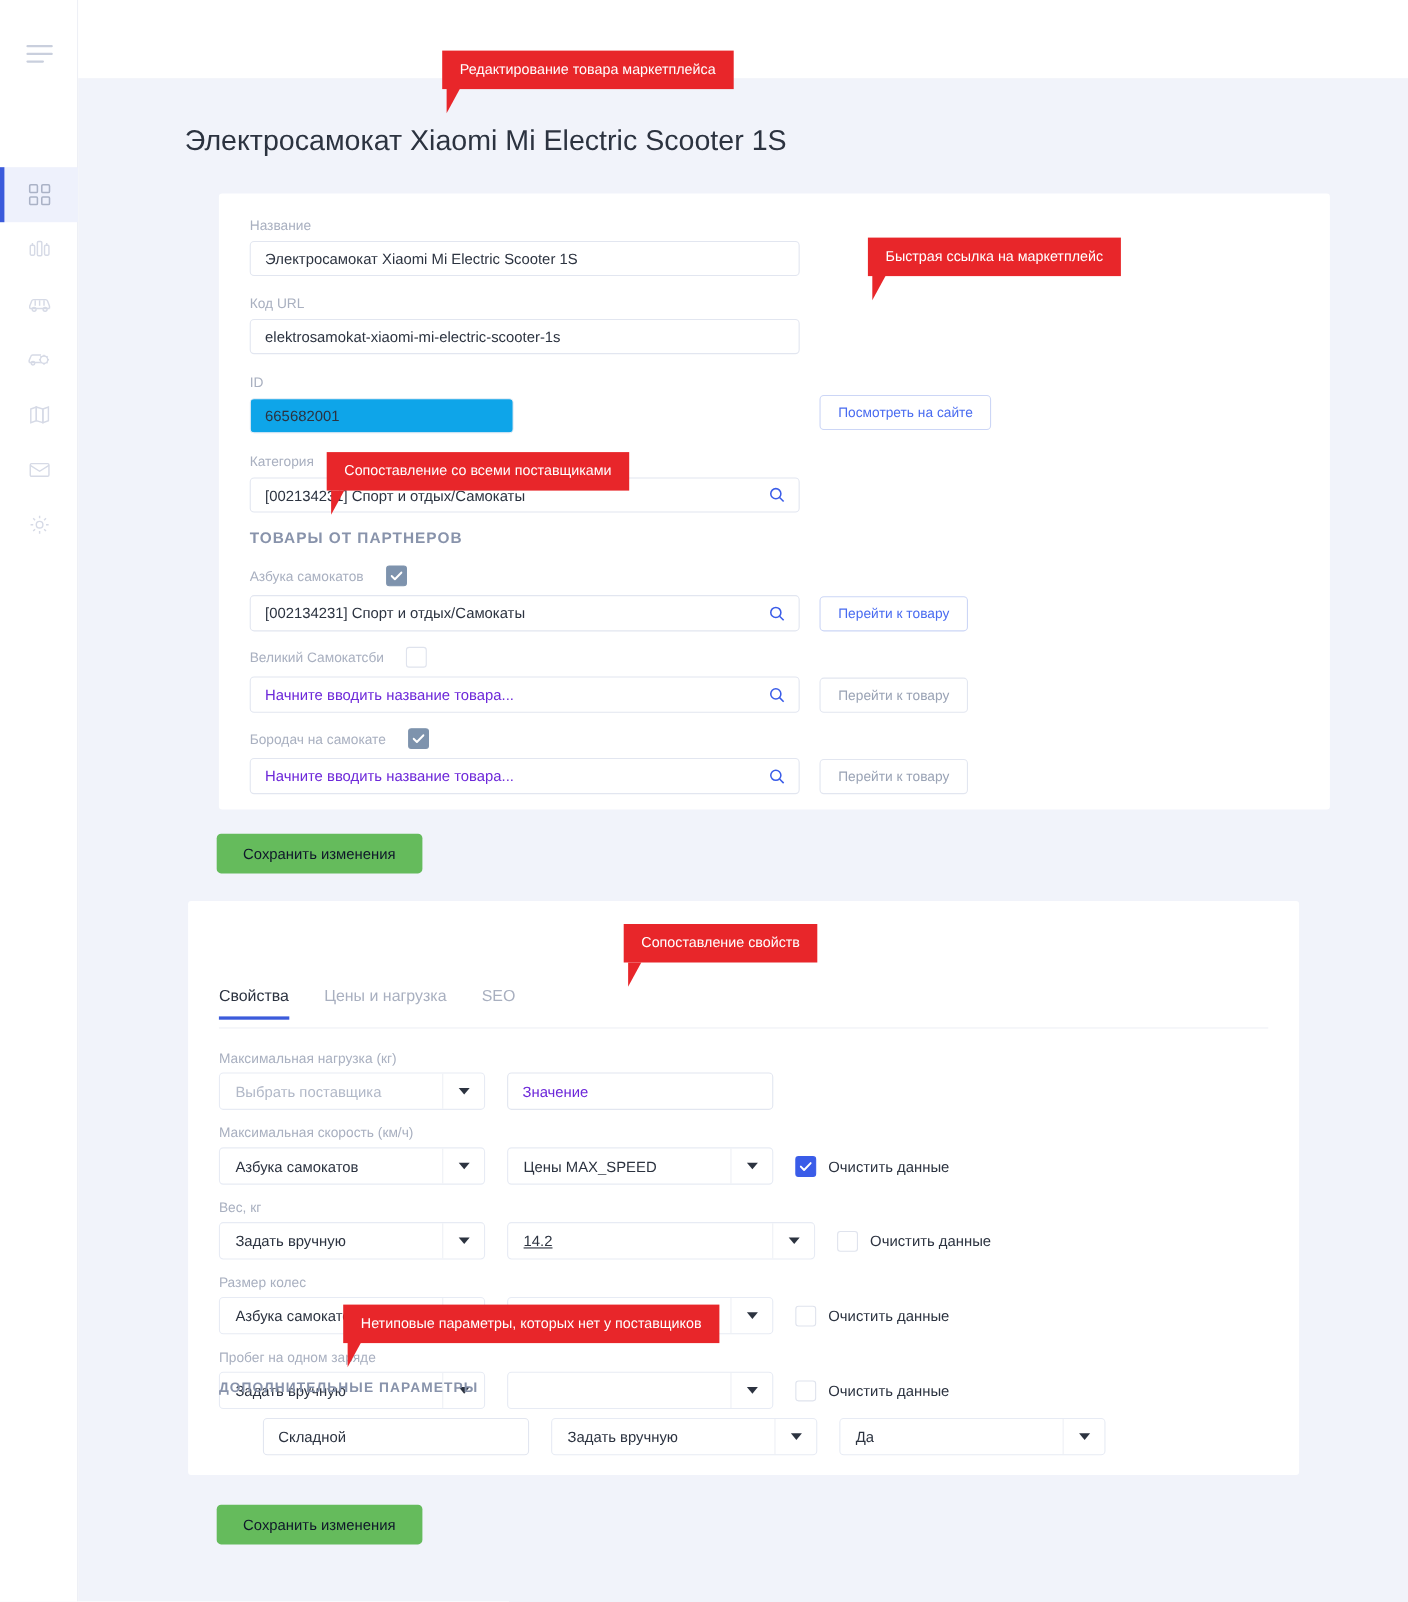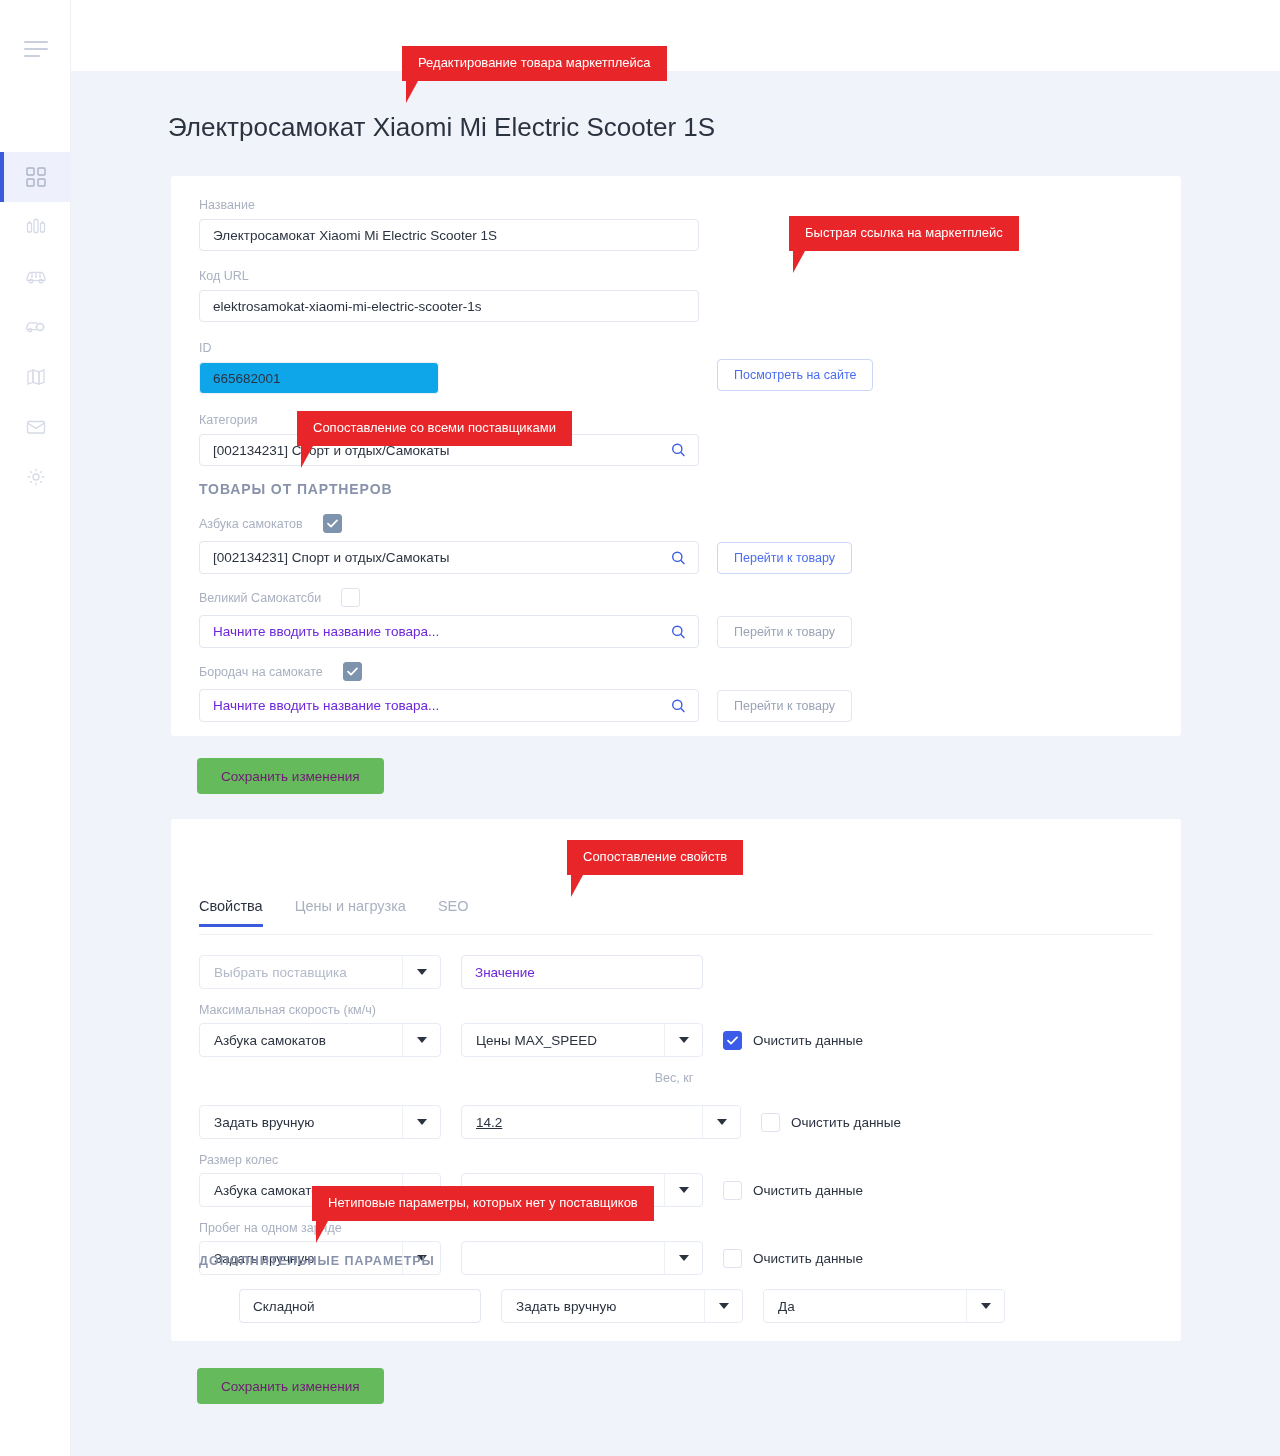--- a/index.html
+++ b/index.html
@@ -84,21 +84,21 @@
     background: #f1f3fa; overflow: hidden;
   }
   .page-title {
     position: absolute; left: 97px; top: 41px; font-size: 26px; color: #2c3340;
     font-weight: 400; white-space: nowrap;
   }
 
   .card {
     position: absolute; left: 100px; background: #ffffff; border-radius: 3px;
   }
-  #card1 { top: 105px; width: 1010px; height: 560px; }
+  #card1 { top: 105px; width: 1010px; height: 560px; margin-left: 28px; }
   #card2 { top: 748px; width: 1010px; height: 522px; }
 
   .fld-label { font-size: 12.5px; color: #a9b0c0; margin-bottom: 7px; }
   .inp {
     height: 32px; border: 1px solid #e2e6f0; border-radius: 4px; background: #fff;
     display: flex; align-items: center; padding: 0 13px; font-size: 13.5px; color: #2c3340;
     position: relative;
   }
   .inp.gray { background: #0ea5e9; border-color: #eef0f6; }
   .inp .ph { color: #6d28d9; }
@@ -107,21 +107,21 @@
     width: 15px; height: 15px;
   }
 
   .btn-outline {
     height: 32px; border: 1px solid #ccd6f6; border-radius: 4px; background: #fff;
     display: inline-flex; align-items: center; justify-content: center;
     font-size: 12.5px; color: #4a6cf0; padding: 0 16px; cursor: pointer; white-space: nowrap;
   }
   .btn-outline.muted { border-color: #e2e6f0; color: #9aa3b5; }
   .btn-green {
-    height: 36px; background: #65bb5c; border: none; border-radius: 4px; color: #701a75;
+    height: 36px; background: #65bb5c; border: none; border-radius: 4px; color: #0f172a;
     font-size: 13.5px; display: inline-flex; align-items: center; justify-content: center;
     padding: 0 24px; cursor: pointer; font-family: inherit;
   }
 
   .sect-title {
     font-size: 14px; color: #8893ab; font-weight: bold; letter-spacing: 0.9px;
   }
 
   .cbx {
     width: 19px; height: 19px; border-radius: 3px; border: 1px solid #dfe3ed; background: #fff;
@@ -414,20 +414,21 @@
     <div class="card" id="card2">
       <div class="tabs" id="tabs">
           <div class="tab active">Свойства</div>
           <div class="tab">Цены и нагрузка</div>
           <div class="tab">SEO</div>
         </div>
       <div class="tabs-rule"></div>
 
       <div id="prop-rows" style="position:absolute;left:28px;top:136px;width:950px;">
           <div style="margin-bottom: 14px;">
+            <div class="fld-label" style="margin-bottom: 6px;">Максимальная нагрузка (кг)</div>
             <div style="display: flex; align-items: center; gap: 20px;">
               <div class="sel" style="width: 242px;">
                 <span class="txt ph">Выбрать поставщика</span>
                 <span class="arrow"></span>
               </div>
               <div class="inp" style="width: 242px; height: 34px;">
                 <span class="ph">Значение</span>
               </div>
             </div>
           </div>
@@ -446,21 +447,21 @@
                 <span class="cbx on-blue">
                   <svg width="11" height="9" viewBox="0 0 11 9" fill="none" stroke="#ffffff" stroke-width="1.8" stroke-linecap="round" stroke-linejoin="round">
                     <path d="M1 4.6 4 7.6 10 1.4"></path>
                   </svg>
                 </span>
                 <span class="chk-lab">Очистить данные</span>
               </div>
             </div>
           </div>
           <div style="margin-bottom: 14px;">
-            <div class="fld-label" style="margin-bottom: 20px; text-align: center;">Вес, кг</div>
+            <div class="fld-label" style="margin-bottom: 6px;">Вес, кг</div>
             <div style="display: flex; align-items: center; gap: 20px;">
               <div class="sel" style="width: 242px;">
                 <span class="txt">Задать вручную</span>
                 <span class="arrow"></span>
               </div>
               <div class="sel" style="width: 280px; text-decoration: underline;">
                 <span class="txt">14.2</span>
                 <span class="arrow"></span>
               </div>
               <div style="display: flex; align-items: center; gap: 11px;">

